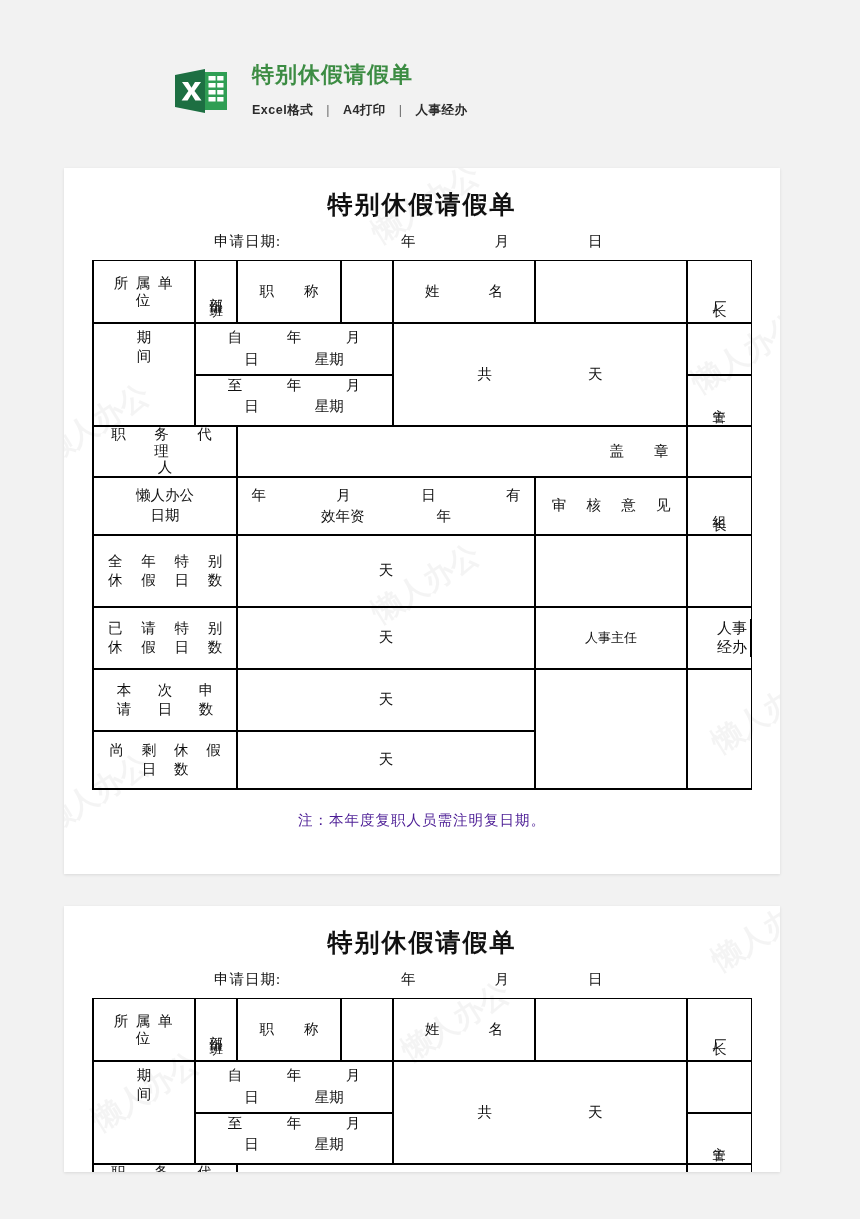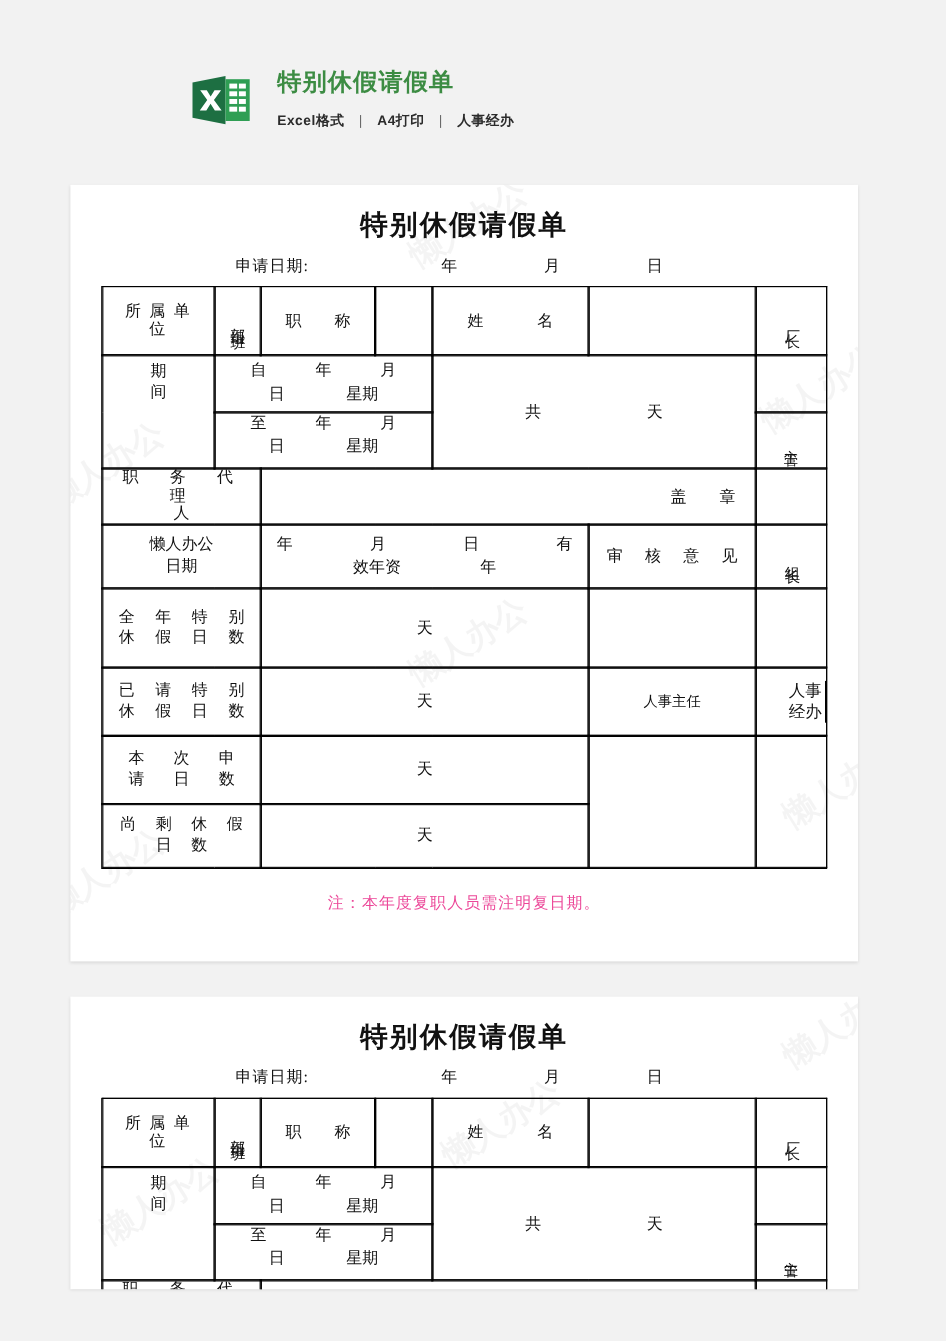--- a/index.html
+++ b/index.html
@@ -78,21 +78,21 @@
   .spread { display: flex; justify-content: space-around; align-items: center;
             padding: 0 7px; }
   .spread4 { display: grid; grid-template-columns: 1fr 1fr 1fr 1fr;
              line-height: 1.25; padding: 0 5px; }
   .vert { writing-mode: vertical-rl; text-orientation: upright;
           letter-spacing: 3px; display: inline-block; line-height: 1; }
   .tright { text-align: right; padding-right: 14px; }
   .two-line { line-height: 1.35; }
   .ln1 { display:block; }
   .ln2 { display:block; }
-  .f-note { text-align: center; font-size: 14.5px; color: #ec4899;
+  .f-note { text-align: center; font-size: 14.5px; color: #4c1d95;
             margin-top: 22px; letter-spacing: 1px; }
 </style>
 </head>
 <body>
 
 <div id="root">
 
   <div class="hdr">
     <div class="xls-logo">
       <svg width="58" height="58" viewBox="0 0 58 58" aria-hidden="true">

